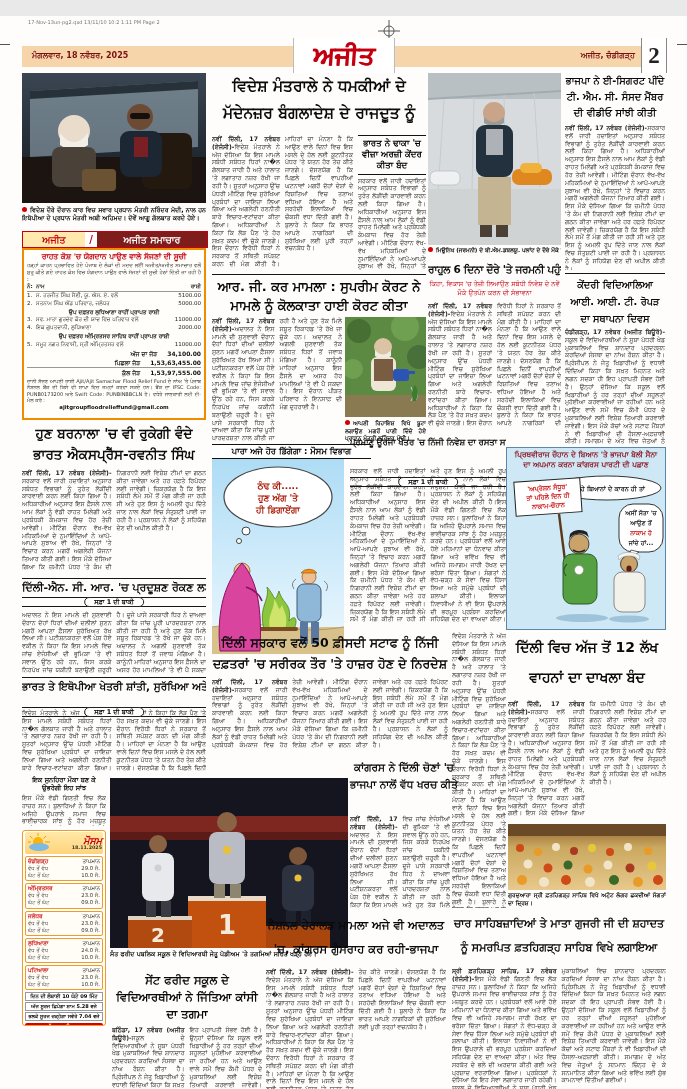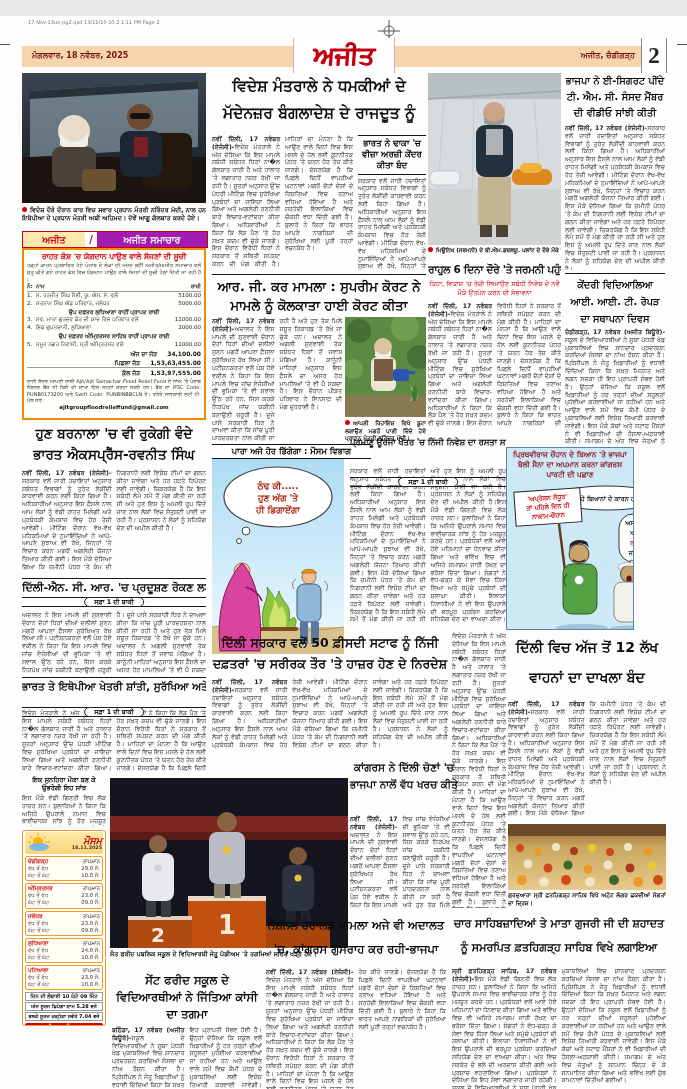--- a/index.html
+++ b/index.html
@@ -82,21 +82,21 @@
     <rect x="112" y="64" width="14" height="20" fill="#7a1f24"></rect>
     <rect x="60" y="96" width="34" height="22" rx="4" fill="#6b5233"></rect>
   </svg>
   <div class="abs cap" style="left:22px;top:190px;width:184px;height:23px;">
     <span class="dot"></span><span>ਵਿਦੇਸ਼ ਦੌਰੇ ਦੌਰਾਨ ਕਾਰ ਵਿਚ ਸਵਾਰ ਪ੍ਰਧਾਨ ਮੰਤਰੀ ਨਰਿੰਦਰ ਮੋਦੀ, ਨਾਲ ਹਨ ਇਥੋਪੀਆ ਦੇ ਪ੍ਰਧਾਨ ਮੰਤਰੀ ਅਬੀ ਅਹਿਮਦ। ਦੋਵੇਂ ਆਗੂ ਗੱਲਬਾਤ ਕਰਦੇ ਹੋਏ।</span>
   </div>
 
   <div class="abs" style="left:22px;top:215px;width:184px;height:15px;border:1.4px solid #c40010;display:flex;">
     <div style="flex:0 0 62px;background:#ffe9ad;color:#c40010;font-weight:700;font-size:9.5px;display:flex;align-items:center;justify-content:center;">ਅਜੀਤ</div>
     <div style="flex:0 0 12px;background:#fff;color:#c40010;font-weight:700;font-size:10px;display:flex;align-items:center;justify-content:center;">/</div>
-    <div style="flex:1;background:#a21caf;color:#fff;font-weight:700;font-size:9.5px;display:flex;align-items:center;justify-content:center;">ਅਜੀਤ ਸਮਾਚਾਰ</div>
+    <div style="flex:1;background:#7f1d1d;color:#fff;font-weight:700;font-size:9.5px;display:flex;align-items:center;justify-content:center;">ਅਜੀਤ ਸਮਾਚਾਰ</div>
   </div>
 
   <div class="abs" style="left:22px;top:232px;width:184px;height:172px;border:2px solid #f08c00;padding:2px 3px;box-sizing:border-box;overflow:hidden;background:#fffefa;">
     <div style="font-weight:700;color:#c40010;font-size:7.6px;text-align:center;">ਰਾਹਤ ਕੋਸ਼ 'ਚ ਯੋਗਦਾਨ ਪਾਉਣ ਵਾਲੇ ਸੱਜਣਾਂ ਦੀ ਸੂਚੀ</div>
     <div style="font-size:5.3px;line-height:1.3;text-align:justify;color:#222;">ਹੜ੍ਹਾਂ ਕਾਰਨ ਪ੍ਰਭਾਵਿਤ ਹੋਏ ਪੰਜਾਬ ਦੇ ਲੋਕਾਂ ਦੀ ਮਦਦ ਲਈ ਅਜੀਤ/ਅਜੀਤ ਸਮਾਚਾਰ ਵਲੋਂ ਸ਼ੁਰੂ ਕੀਤੇ ਗਏ ਰਾਹਤ ਕੋਸ਼ ਵਿਚ ਯੋਗਦਾਨ ਪਾਉਣ ਵਾਲੇ ਸੱਜਣਾਂ ਦੀ ਸੂਚੀ ਹੇਠਾਂ ਦਿੱਤੀ ਜਾ ਰਹੀ ਹੈ :</div>
     <div class="don-row" style="font-weight:700;border-bottom:0.5px solid #999;">
       <span class="don-no">ਨੰ:</span>
       <span class="don-name">ਨਾਮ</span>
       <span class="don-amt">ਰਾਸ਼ੀ</span>
     </div>
@@ -429,21 +429,21 @@
   <div class="abs hl" style="left:565px;top:57px;width:100px;height:48px;font-size:9.8px;line-height:16px;">ਭਾਜਪਾ ਨੇ ਈ-ਸਿਗਰਟ ਪੀਂਦੇ ਟੀ. ਐਮ. ਸੀ. ਸੰਸਦ ਮੈਂਬਰ ਦੀ ਵੀਡੀਓ ਸਾਂਝੀ ਕੀਤੀ</div>
   <div class="abs bt" style="left:565px;top:108px;width:100px;height:146px;">
     <span class="dl">ਨਵੀਂ ਦਿੱਲੀ, 17 ਨਵੰਬਰ (ਏਜੰਸੀ)-</span><span>ਸਰਕਾਰ ਵਲੋਂ ਜਾਰੀ ਹਦਾਇਤਾਂ ਅਨੁਸਾਰ ਸਬੰਧਤ ਵਿਭਾਗਾਂ ਨੂੰ ਤੁਰੰਤ ਲੋੜੀਂਦੀ ਕਾਰਵਾਈ ਕਰਨ ਲਈ ਕਿਹਾ ਗਿਆ ਹੈ। ਅਧਿਕਾਰੀਆਂ ਅਨੁਸਾਰ ਇਸ ਫ਼ੈਸਲੇ ਨਾਲ ਆਮ ਲੋਕਾਂ ਨੂੰ ਵੱਡੀ ਰਾਹਤ ਮਿਲੇਗੀ ਅਤੇ ਪ੍ਰਬੰਧਕੀ ਕੰਮਕਾਜ ਵਿਚ ਹੋਰ ਤੇਜ਼ੀ ਆਵੇਗੀ। ਮੀਟਿੰਗ ਦੌਰਾਨ ਵੱਖ-ਵੱਖ ਮਹਿਕਮਿਆਂ ਦੇ ਨੁਮਾਇੰਦਿਆਂ ਨੇ ਆਪੋ-ਆਪਣੇ ਸੁਝਾਅ ਵੀ ਰੱਖੇ, ਜਿਨ੍ਹਾਂ 'ਤੇ ਵਿਚਾਰ ਕਰਨ ਮਗਰੋਂ ਅਗਲੇਰੀ ਯੋਜਨਾ ਤਿਆਰ ਕੀਤੀ ਗਈ। ਇਸ ਮੌਕੇ ਦੱਸਿਆ ਗਿਆ ਕਿ ਜ਼ਮੀਨੀ ਪੱਧਰ 'ਤੇ ਕੰਮ ਦੀ ਨਿਗਰਾਨੀ ਲਈ ਵਿਸ਼ੇਸ਼ ਟੀਮਾਂ ਦਾ ਗਠਨ ਕੀਤਾ ਜਾਵੇਗਾ ਅਤੇ ਹਰ ਹਫ਼ਤੇ ਰਿਪੋਰਟ ਲਈ ਜਾਵੇਗੀ। ਜ਼ਿਕਰਯੋਗ ਹੈ ਕਿ ਇਸ ਸਬੰਧੀ ਲੰਮੇ ਸਮੇਂ ਤੋਂ ਮੰਗ ਕੀਤੀ ਜਾ ਰਹੀ ਸੀ ਅਤੇ ਹੁਣ ਇਸ ਨੂੰ ਅਮਲੀ ਰੂਪ ਦਿੱਤੇ ਜਾਣ ਨਾਲ ਲੋਕਾਂ ਵਿਚ ਸੰਤੁਸ਼ਟੀ ਪਾਈ ਜਾ ਰਹੀ ਹੈ। ਪ੍ਰਸ਼ਾਸਨ ਨੇ ਲੋਕਾਂ ਨੂੰ ਸਹਿਯੋਗ ਦੇਣ ਦੀ ਅਪੀਲ ਕੀਤੀ ਹੈ।</span>
   </div>
 
   <div class="abs hl" style="left:565px;top:257px;width:100px;height:52px;font-size:9.8px;line-height:17px;border-top:1.4px solid #161616;padding-top:2px;">ਕੇਂਦਰੀ ਵਿਦਿਆਲਿਆ ਆਈ. ਆਈ. ਟੀ. ਰੋਪੜ ਦਾ ਸਥਾਪਨਾ ਦਿਵਸ ਮਨਾਇਆ</div>
   <div class="abs bt" style="left:565px;top:312px;width:100px;height:116px;">
     <span class="dl">ਚੰਡੀਗੜ੍ਹ, 17 ਨਵੰਬਰ (ਅਜੀਤ ਬਿਊਰੋ)-</span><span>ਸਕੂਲ ਦੇ ਵਿਦਿਆਰਥੀਆਂ ਨੇ ਸੂਬਾ ਪੱਧਰੀ ਖੇਡ ਮੁਕਾਬਲਿਆਂ ਵਿਚ ਸ਼ਾਨਦਾਰ ਪ੍ਰਦਰਸ਼ਨ ਕਰਦਿਆਂ ਸੰਸਥਾ ਦਾ ਨਾਂਅ ਰੌਸ਼ਨ ਕੀਤਾ ਹੈ। ਪ੍ਰਿੰਸੀਪਲ ਨੇ ਜੇਤੂ ਖਿਡਾਰੀਆਂ ਨੂੰ ਵਧਾਈ ਦਿੰਦਿਆਂ ਕਿਹਾ ਕਿ ਸਖ਼ਤ ਮਿਹਨਤ ਅਤੇ ਲਗਨ ਸਦਕਾ ਹੀ ਇਹ ਪ੍ਰਾਪਤੀ ਸੰਭਵ ਹੋਈ ਹੈ। ਉਨ੍ਹਾਂ ਦੱਸਿਆ ਕਿ ਸਕੂਲ ਵਲੋਂ ਖਿਡਾਰੀਆਂ ਨੂੰ ਹਰ ਤਰ੍ਹਾਂ ਦੀਆਂ ਸਹੂਲਤਾਂ ਮੁਹੱਈਆ ਕਰਵਾਈਆਂ ਜਾ ਰਹੀਆਂ ਹਨ ਅਤੇ ਆਉਣ ਵਾਲੇ ਸਮੇਂ ਵਿਚ ਕੌਮੀ ਪੱਧਰ ਦੇ ਮੁਕਾਬਲਿਆਂ ਲਈ ਵਿਸ਼ੇਸ਼ ਤਿਆਰੀ ਕਰਵਾਈ ਜਾਵੇਗੀ। ਇਸ ਮੌਕੇ ਕੋਚਾਂ ਅਤੇ ਸਟਾਫ ਮੈਂਬਰਾਂ ਨੇ ਵੀ ਖਿਡਾਰੀਆਂ ਦੀ ਹੌਸਲਾ-ਅਫ਼ਜ਼ਾਈ ਕੀਤੀ। ਸਮਾਗਮ ਦੇ ਅੰਤ ਵਿਚ ਜੇਤੂਆਂ ਨੂੰ ਸਨਮਾਨ ਚਿੰਨ੍ਹ ਦੇ ਕੇ ਸਨਮਾਨਿਤ ਕੀਤਾ ਗਿਆ ਅਤੇ ਭਵਿੱਖ ਲਈ ਸ਼ੁੱਭ ਕਾਮਨਾਵਾਂ ਦਿੱਤੀਆਂ ਗਈਆਂ।</span>
   </div>
 
-  <div class="abs" style="left:506px;top:431px;width:128px;height:183px;background:#cfe8f6;border:1.5px solid #5b87a8;box-sizing:border-box;overflow:hidden;">
+  <div class="abs" style="left:506px;top:431px;width:160px;height:183px;background:#cfe8f6;border:1.5px solid #5b87a8;box-sizing:border-box;overflow:hidden;">
     <div style="color:#8a1520;font-weight:700;font-size:7.4px;text-align:center;line-height:1.35;padding:2px 4px;">ਪ੍ਰਿਥਵੀਰਾਜ ਚੌਹਾਨ ਦੇ ਬਿਆਨ 'ਤੇ ਭਾਜਪਾ ਬੋਲੀ ਸੈਨਾ ਦਾ ਅਪਮਾਨ ਕਰਨਾ ਕਾਂਗਰਸ ਪਾਰਟੀ ਦੀ ਪਛਾਣ</div>
     <svg width="157" height="152" viewBox="0 0 157 152">
       <ellipse cx="100" cy="16" rx="54" ry="12" fill="#fff" stroke="#333" stroke-width="1"></ellipse>
       <text x="100" y="19" font-size="6.4" font-weight="bold" fill="#222" text-anchor="middle">ਅਜਿਹੇ ਬਿਆਨਾਂ ਦੇ ਕਾਰਨ ਹੀ ਤਾਂ</text>
       <rect x="112" y="32" width="44" height="48" rx="14" fill="#fff" stroke="#333" stroke-width="1"></rect>
       <path d="M124,78 l-4,10 l12,-8 Z" fill="#fff" stroke="#333" stroke-width="0.8"></path>
       <text x="134" y="43" font-size="6.2" font-weight="bold" fill="#222" text-anchor="middle">ਅਸੀਂ ਸੱਤਾ 'ਚ</text>
       <text x="134" y="53" font-size="6.2" font-weight="bold" fill="#222" text-anchor="middle">ਆਉਣ ਤੋਂ</text>
       <text x="134" y="63" font-size="6.2" font-weight="bold" fill="#cc1111" text-anchor="middle">ਨਾਕਾਮ ਹੋ</text>
       <text x="134" y="73" font-size="6.2" font-weight="bold" fill="#222" text-anchor="middle">ਜਾਂਦੇ ਹਾਂ...</text>

